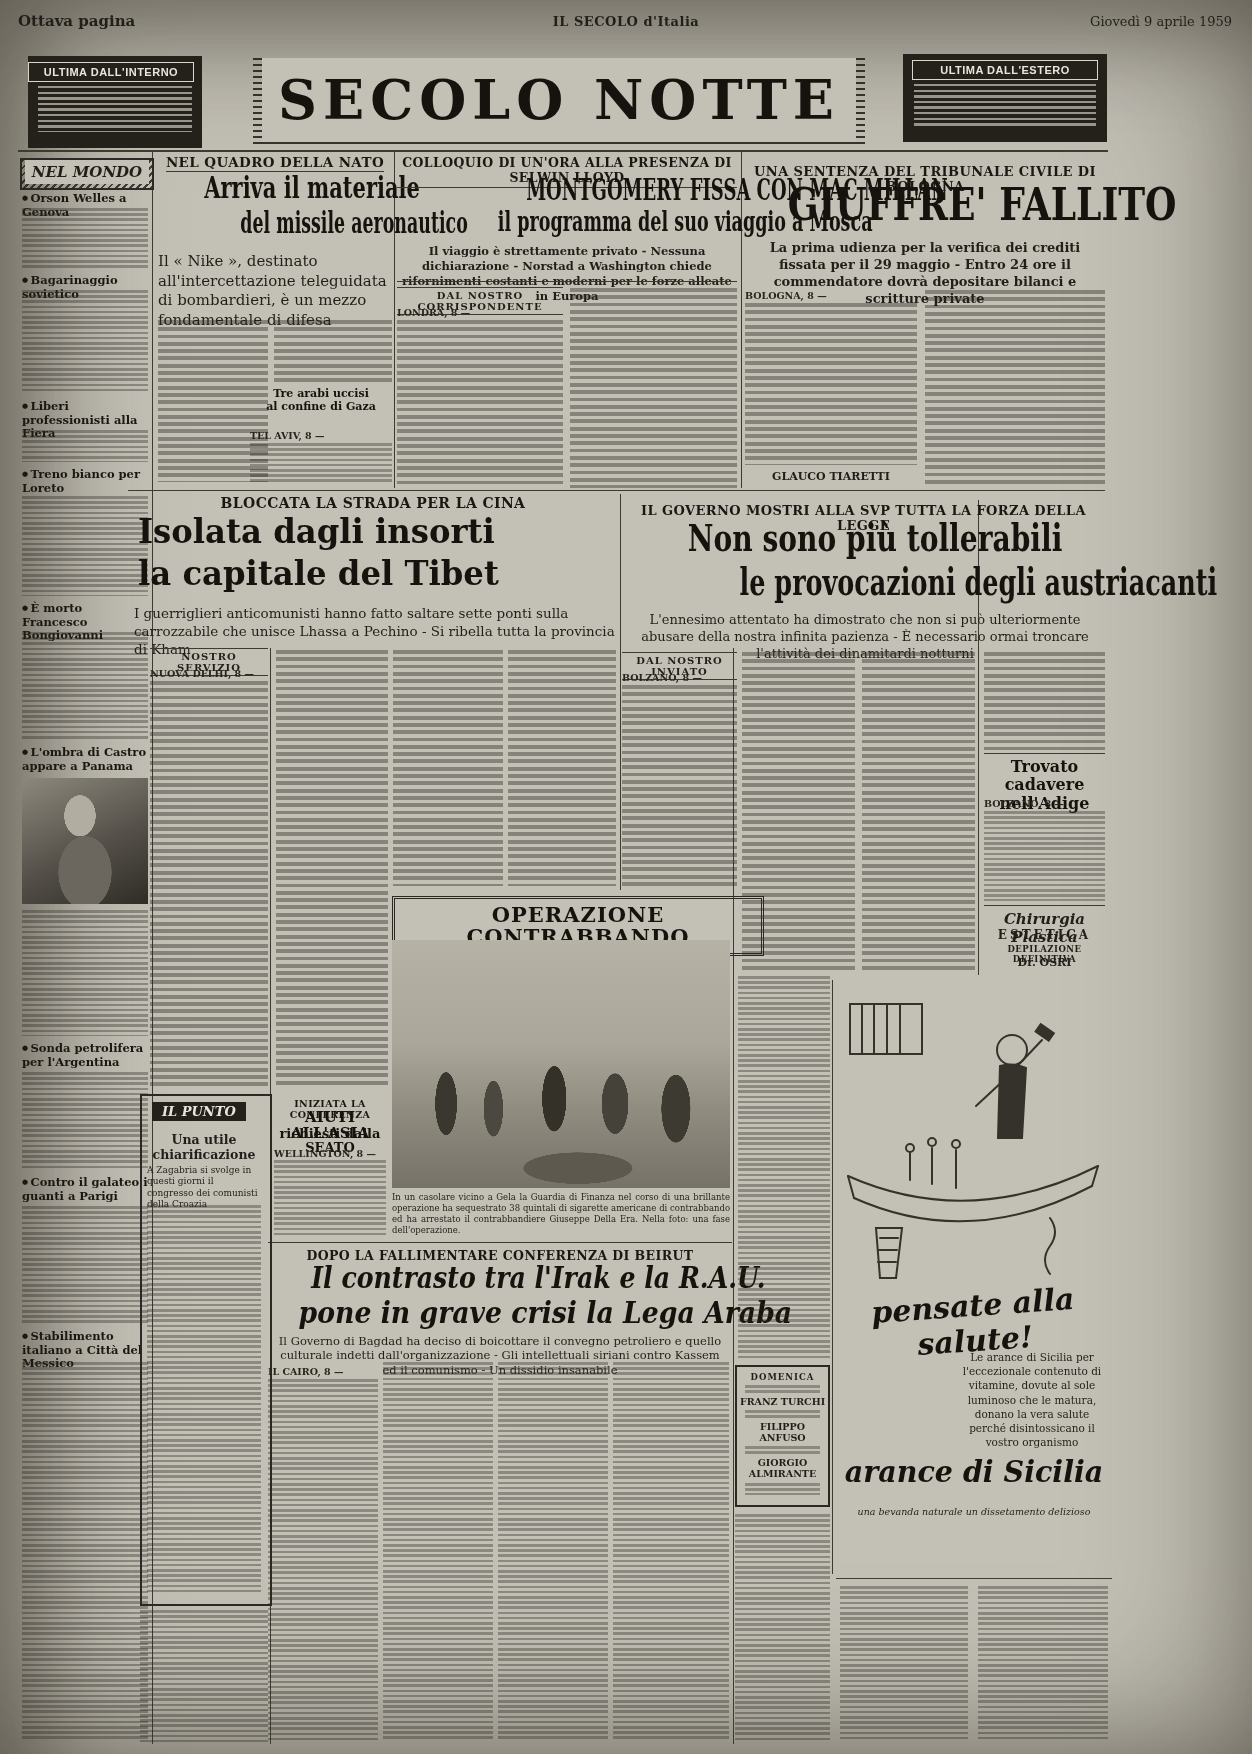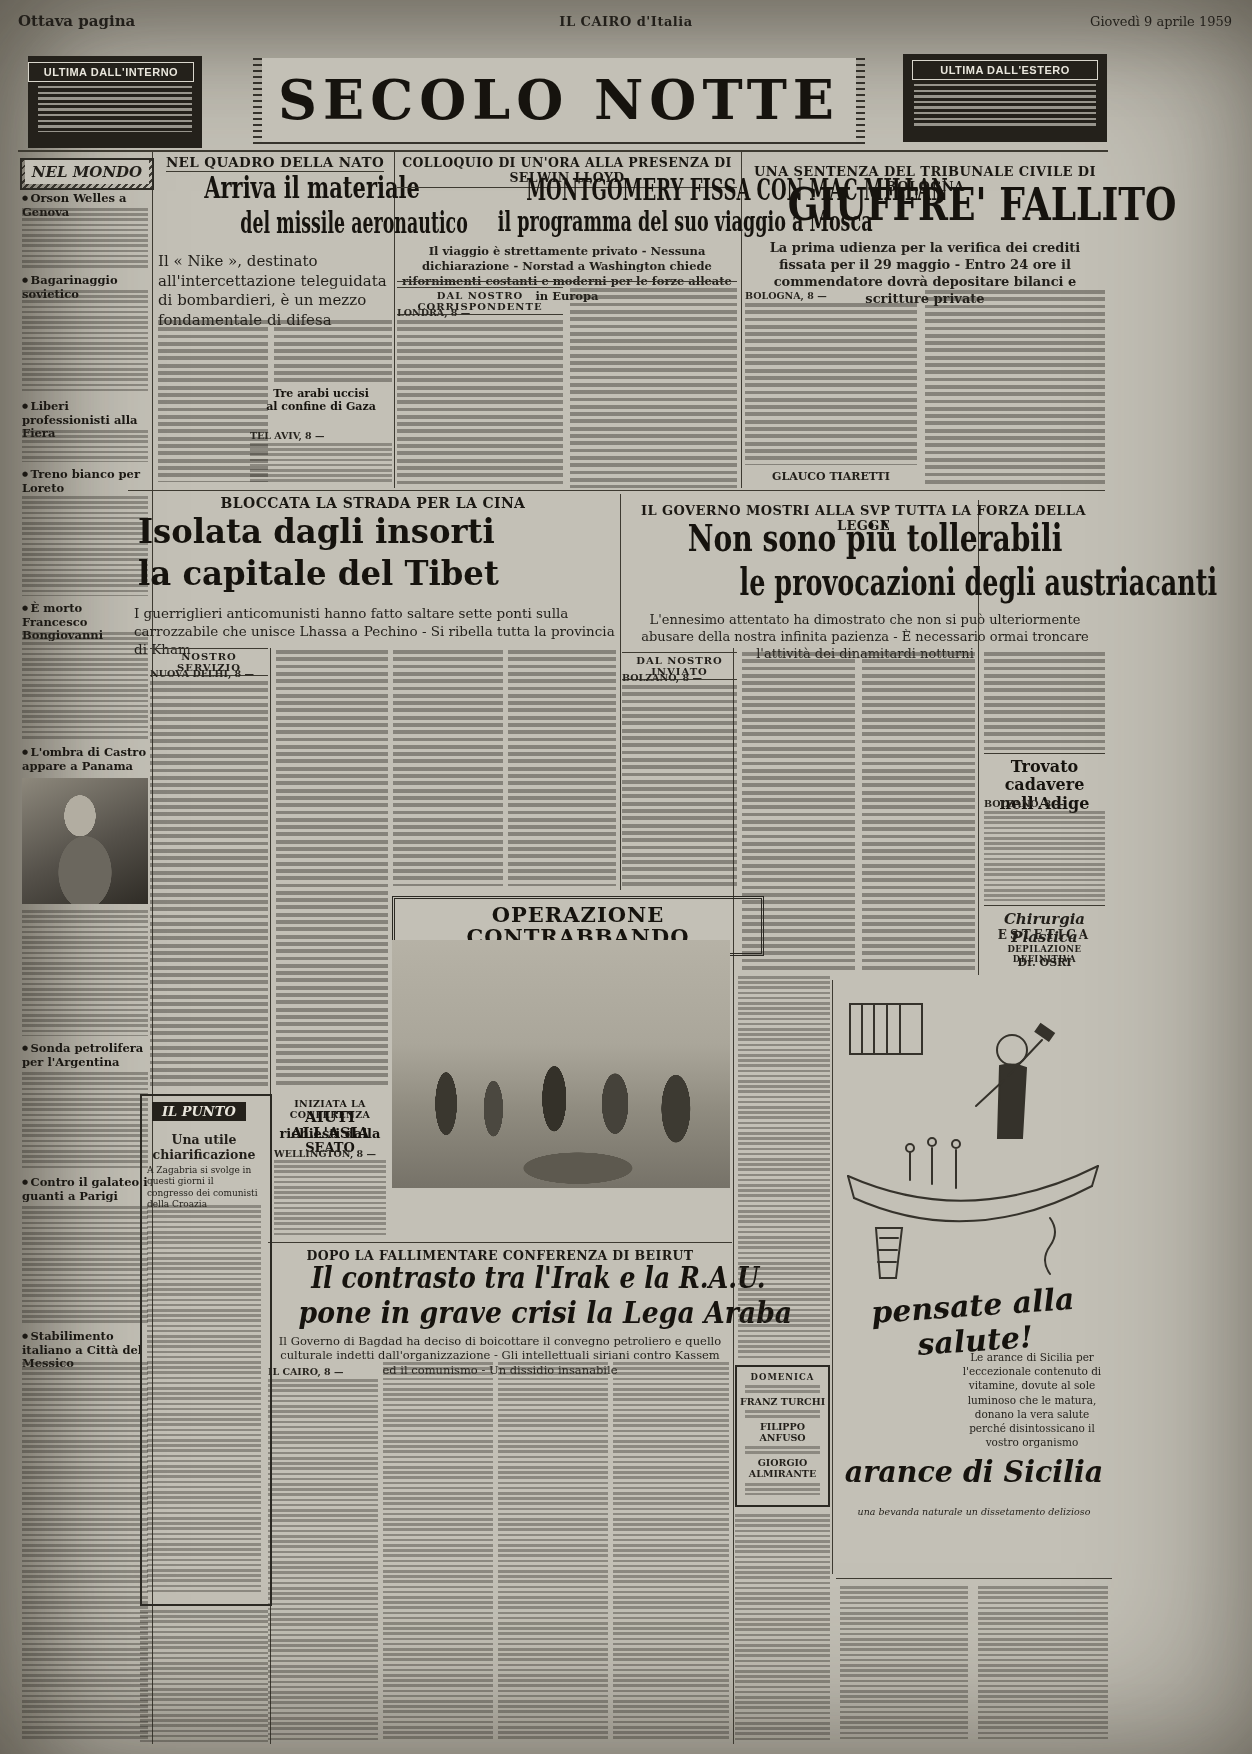--- a/index.html
+++ b/index.html
@@ -49,21 +49,21 @@
       linear-gradient(180deg,#b6b2a6 0%,#aaa69a 42%,#908c80 68%,#767268 100%);
   }
   .boxlabel{border:1px solid #d9d6cc;color:#e9e6dc;font-size:11px;font-weight:bold;text-align:center;padding:3px 2px;letter-spacing:.5px;font-family:"Liberation Sans",sans-serif;}
 </style>
 </head>
 <body>
 
 <div class="page">
 
   <div class="abs b" style="left:18px;top:12px;font-size:15px;">Ottava pagina</div>
-  <div class="abs b c" style="left:466px;top:14px;width:320px;font-size:13px;letter-spacing:.5px;">IL CAIRO d'Italia</div>
+  <div class="abs b c" style="left:466px;top:14px;width:320px;font-size:13px;letter-spacing:.5px;">IL SECOLO d'Italia</div>
   <div class="abs" style="left:1040px;top:14px;width:192px;font-size:13px;text-align:right;">Giovedì 9 aprile 1959</div>
 
   <div class="abs darkbox" style="left:28px;top:56px;width:174px;height:92px;">
     <div class="boxlabel" style="margin:6px 8px 4px 0;">ULTIMA DALL'INTERNO</div>
     <div class="greek-w" style="margin:2px 10px;height:46px;"></div>
   </div>
   <div class="abs hstripe" style="left:253px;top:58px;width:612px;height:86px;text-align:center;">
     <span class="chip b hl" style="font-size:54px;line-height:84px;letter-spacing:6px;padding:0 16px;">SECOLO NOTTE</span>
   </div>
   <div class="abs darkbox" style="left:903px;top:54px;width:204px;height:88px;">
@@ -180,20 +180,21 @@
   <div class="abs rule-h" style="left:984px;top:905px;width:121px;"></div>
   <div class="abs b i c" style="left:984px;top:910px;width:121px;font-size:15px;">Chirurgia Plastica</div>
   <div class="abs b c" style="left:984px;top:928px;width:121px;font-size:12px;letter-spacing:3px;">ESTETICA</div>
   <div class="abs b c" style="left:984px;top:944px;width:121px;font-size:8.5px;letter-spacing:.5px;">DEPILAZIONE DEFINITIVA</div>
   <div class="abs b c" style="left:984px;top:956px;width:121px;font-size:11px;">Dr. OSRI</div>
 
   <div class="abs c" style="left:392px;top:896px;width:330px;border:3px double #2b2923;padding:5px 18px;">
     <span class="hl b" style="font-size:21px;letter-spacing:1px;">OPERAZIONE CONTRABBANDO</span>
   </div>
   <div class="abs photo-contra" style="left:392px;top:940px;width:338px;height:248px;"></div>
+  <div class="abs" style="left:392px;top:1192px;width:338px;font-size:8.5px;line-height:1.3;text-align:justify;">In un casolare vicino a Gela la Guardia di Finanza nel corso di una brillante operazione ha sequestrato 38 quintali di sigarette americane di contrabbando ed ha arrestato il contrabbandiere Giuseppe Della Era. Nella foto: una fase dell'operazione.</div>
 
   <div class="abs" style="left:140px;top:1094px;width:128px;height:508px;border:2px solid #2b2923;"></div>
   <div class="abs darkbox b i" style="left:152px;top:1102px;padding:2px 10px;color:#e9e6dc;font-size:13px;">IL PUNTO</div>
   <div class="abs b c" style="left:144px;top:1132px;width:120px;font-size:12.5px;line-height:1.2;">Una utile chiarificazione</div>
   <div class="abs" style="left:147px;top:1165px;width:114px;font-size:9px;line-height:1.25;">A Zagabria si svolge in questi giorni il congresso dei comunisti della Croazia</div>
   <div class="abs greek-sm" style="left:147px;top:1205px;width:114px;height:388px;"></div>
   <div class="abs greek-sm" style="left:140px;top:1610px;width:128px;height:132px;"></div>
 
   <div class="abs kick c" style="left:274px;top:1098px;width:112px;font-size:9.5px;">INIZIATA LA CONFERENZA</div>
   <div class="abs hl b c" style="left:274px;top:1110px;width:112px;font-size:15px;">AIUTI ALL'ASIA</div>

